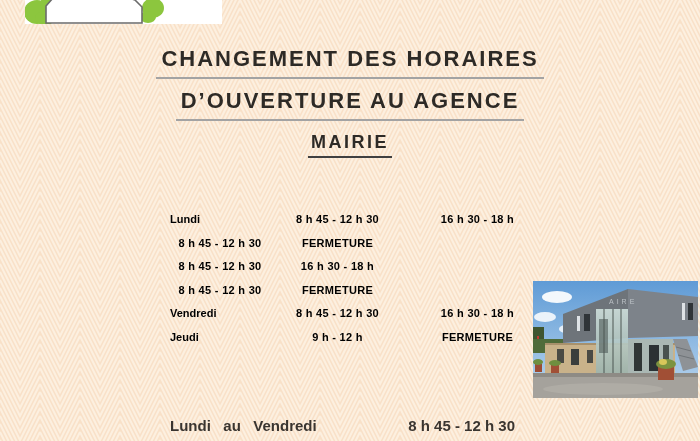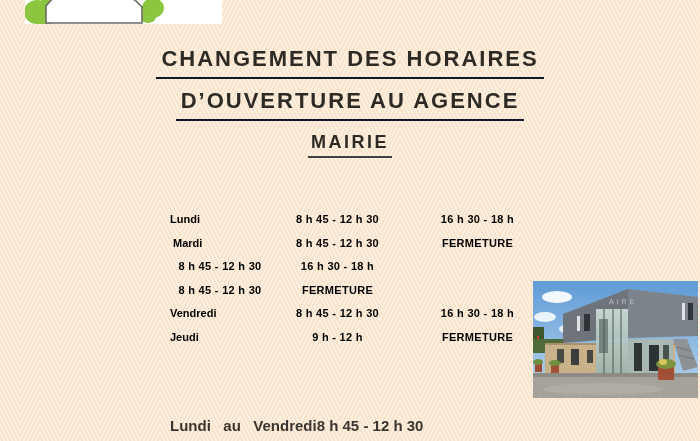--- a/index.html
+++ b/index.html
@@ -21,21 +21,21 @@
   }
 
   
   .title-wrap {
     position:absolute; left:0; top:46px; width:700px;
     display:flex; flex-direction:column; align-items:center; gap:9px;
   }
   .title-line {
     font-size:22px; font-weight:700; letter-spacing:2px;
     color:#2d2a26; white-space:pre;
-    border-bottom:2px solid #0f172a;
+    border-bottom:2px solid #a3a3a3;
     padding:0 5px 5px 5px;
   }
 
   .mairie-heading-wrap {
     position:absolute; left:0; top:132px; width:700px;
     display:flex; justify-content:center;
   }
   .mairie-heading {
     font-size:18px; font-weight:700; letter-spacing:2.5px;
     color:#2d2a26;
@@ -58,21 +58,21 @@
   
   .apc-heading {
     position:absolute; left:175px; top:381px;
     font-size:19px; font-weight:700; letter-spacing:1.5px;
     color:#2d2a26;
     border-bottom:2px solid #4c4237;
     padding:0 2px 4px 2px;
   }
   .apc-row {
     position:absolute; left:170px; top:417px; width:345px;
-    display:flex; align-items:center;
+    display:flex; justify-content:space-between; align-items:center;
   }
   .apc-row span { font-size:15px; font-weight:700; color:#3a3530; white-space:pre; }
 
   
   .photo {
     position:absolute; left:533px; top:281px; width:165px; height:117px;
     overflow:hidden;
   }
 </style>
 </head>
@@ -121,21 +121,20 @@
     <span class="mairie-heading">MAIRIE</span>
   </div>
 
   <div class="schedule" id="schedule">
       <div class="sched-row">
         <span class="cell day">Lundi</span>
         <span class="cell morning">8 h 45 - 12 h 30</span>
         <span class="cell afternoon">16 h 30 - 18 h</span>
       </div>
       <div class="sched-row">
-        <span class="cell day"> Mardi</span>
         <span class="cell morning">8 h 45 - 12 h 30</span>
         <span class="cell afternoon">FERMETURE</span>
       </div>
       <div class="sched-row">
         <span class="cell morning">8 h 45 - 12 h 30</span>
         <span class="cell afternoon">16 h 30 - 18 h</span>
       </div>
       <div class="sched-row">
         <span class="cell morning">8 h 45 - 12 h 30</span>
         <span class="cell afternoon">FERMETURE</span>

